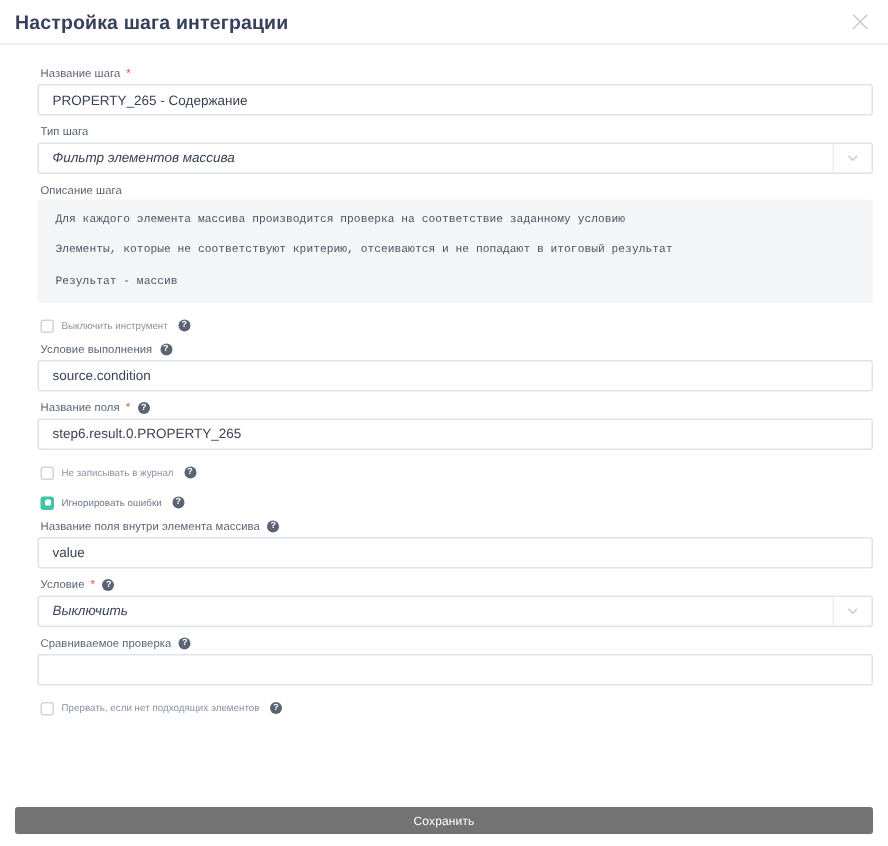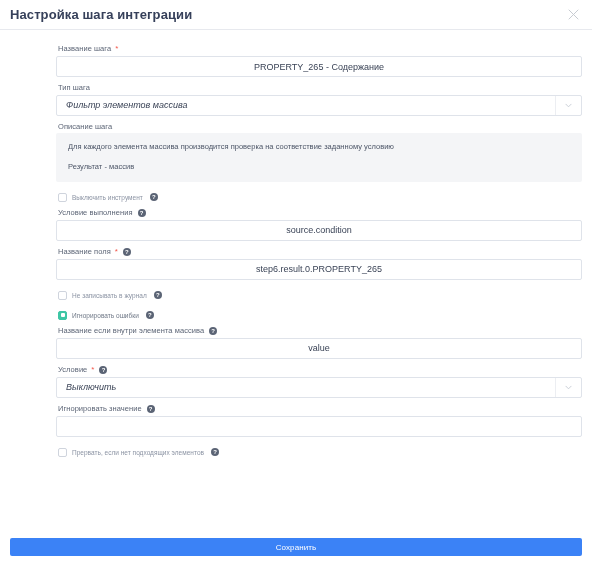--- a/index.html
+++ b/index.html
@@ -46,23 +46,22 @@
     align-items: center;
     justify-content: center;
     cursor: pointer;
     opacity: 0.55;
   }
   .close-btn svg { display: block; }
 
   
   .modal-body {
     flex: 1;
-    padding: 8px 10px 0 8px;
+    padding: 8px 10px 0 25px;
     overflow: hidden;
-    margin-left: 48px;
   }
 
   .field { margin-bottom: 0; }
 
   .label-row {
     display: flex;
     align-items: center;
     gap: 3px;
     margin: 7px 0 3px 2px;
     line-height: 1;
@@ -102,21 +101,20 @@
     height: 21px;
     border: 1px solid #dfe3ea;
     border-radius: 2px;
     background: #ffffff;
     display: flex;
     align-items: center;
     padding: 0 9px;
     font-size: 9px;
     color: #3a4356;
     cursor: text;
-    justify-content: center;
   }
   .input-box.empty { color: #b7bdc9; }
 
   .select-box {
     width: 100%;
     height: 21px;
     border: 1px solid #dfe3ea;
     border-radius: 2px;
     background: #ffffff;
     display: flex;
@@ -141,20 +139,21 @@
 
   
   .desc-panel {
     width: 100%;
     background: #f4f5f7;
     border-radius: 2px;
     padding: 10px 12px 10px 12px;
     display: flex;
     flex-direction: column;
     gap: 12px;
+    font-family: Liberation Mono, monospace;
   }
   .desc-line {
     font-size: 7.5px;
     color: #4b5466;
     line-height: 1.1;
     letter-spacing: 0.02px;
     white-space: nowrap;
   }
 
   
@@ -196,21 +195,21 @@
   }
   .cbox-label.active { color: #6f7887; }
 
   
   .modal-footer {
     padding: 0 10px 8px 10px;
   }
   .save-btn {
     width: 100%;
     height: 18px;
-    background: #3b82f6;
+    background: #737373;
     border: none;
     border-radius: 2px;
     color: #ffffff;
     font-size: 8px;
     font-family: "Liberation Sans", "DejaVu Sans", sans-serif;
     letter-spacing: 0.1px;
     display: flex;
     align-items: center;
     justify-content: center;
     cursor: pointer;
@@ -255,20 +254,21 @@
         </span>
       </div>
     </div>
 
     <div class="field">
       <div class="label-row">
         <span class="label-text">Описание шага</span>
       </div>
       <div class="desc-panel">
         <div class="desc-line">Для каждого элемента массива производится проверка на соответствие заданному условию</div>
+        <div class="desc-line">Элементы, которые не соответствуют критерию, отсеиваются и не попадают в итоговый результат</div>
         <div class="desc-line">Результат - массив</div>
       </div>
     </div>
 
     <div class="checkbox-row">
       <span class="cbox"></span>
       <span class="cbox-label">Выключить инструмент</span>
       <span class="help-icon">?</span>
     </div>
 
@@ -300,21 +300,21 @@
     </div>
 
     <div class="checkbox-row">
       <span class="cbox checked"></span>
       <span class="cbox-label active">Игнорировать ошибки</span>
       <span class="help-icon">?</span>
     </div>
 
     <div class="field">
       <div class="label-row">
-        <span class="label-text">Название если внутри элемента массива</span>
+        <span class="label-text">Название поля внутри элемента массива</span>
         <span class="help-icon">?</span>
       </div>
       <div class="input-box">
         <span>value</span>
       </div>
     </div>
 
     <div class="field">
       <div class="label-row">
         <span class="label-text">Условие</span>
@@ -326,21 +326,21 @@
         <span class="select-arrow-wrap">
           <svg width="7" height="5" viewBox="0 0 8 5" aria-hidden="true">
             <path d="M1 1 L4 4 L7 1" stroke="#c4c9d2" stroke-width="1" fill="none" stroke-linecap="round" stroke-linejoin="round"></path>
           </svg>
         </span>
       </div>
     </div>
 
     <div class="field">
       <div class="label-row">
-        <span class="label-text">Игнорировать значение</span>
+        <span class="label-text">Сравниваемое проверка</span>
         <span class="help-icon">?</span>
       </div>
       <div class="input-box empty">
         <span></span>
       </div>
     </div>
 
     <div class="checkbox-row">
       <span class="cbox"></span>
       <span class="cbox-label">Прервать, если нет подходящих элементов</span>

